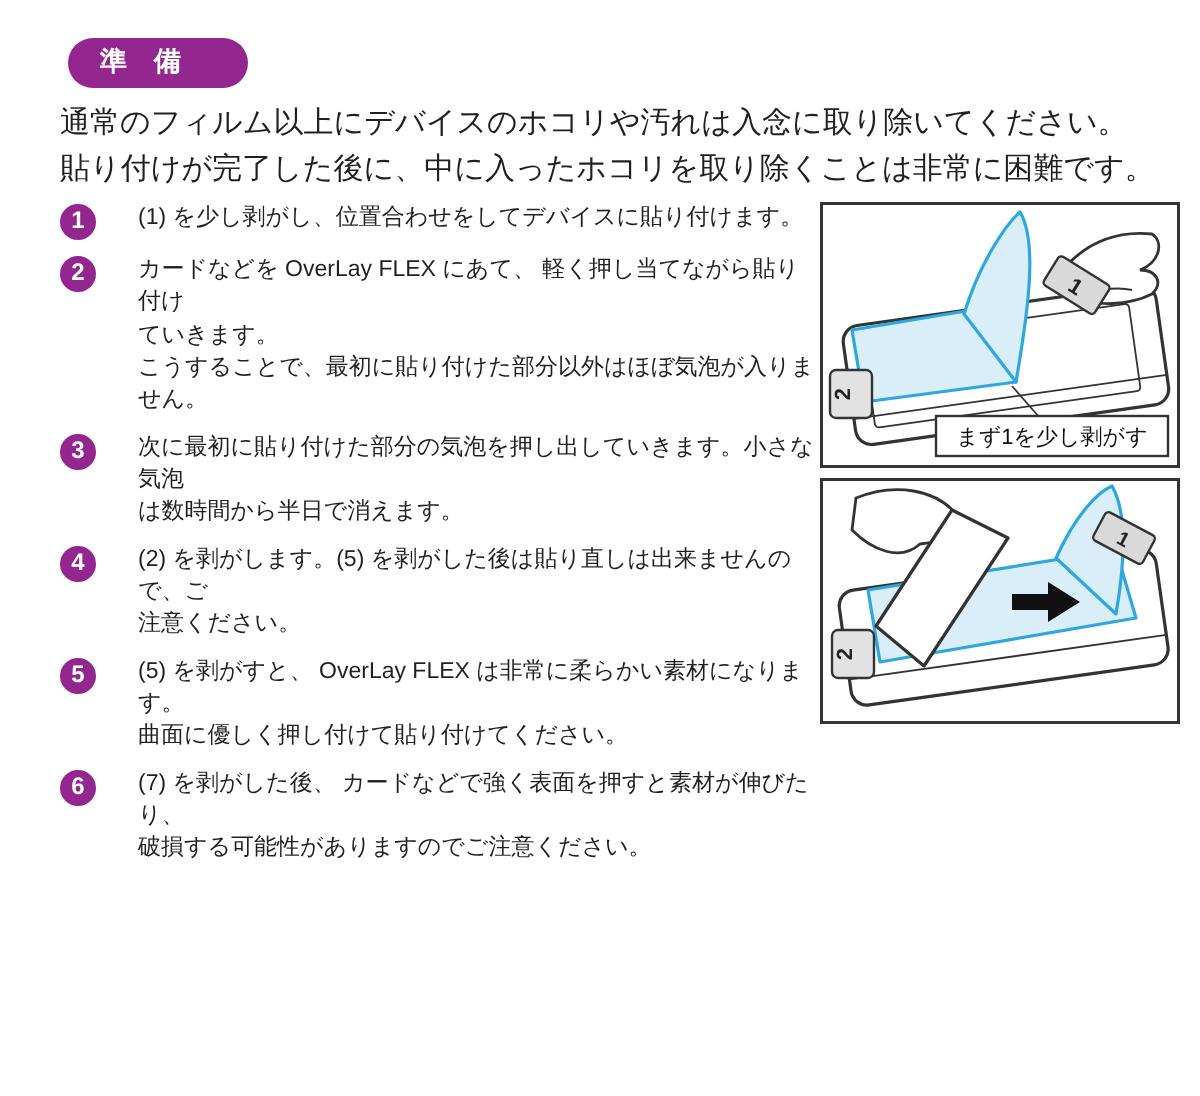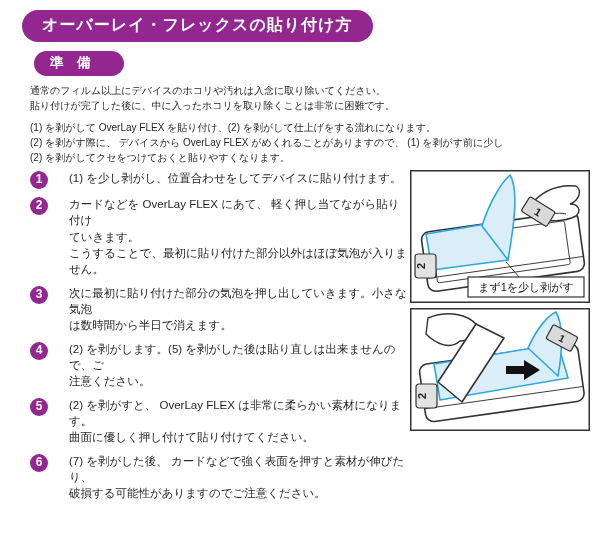--- a/index.html
+++ b/index.html
@@ -29,21 +29,21 @@
     background: #93278F;
     color: #fff;
     font-weight: bold;
     font-size: 13.5px;
     padding: 3px 33px 4px 16px;
     border-radius: 13px;
     margin: 9px 0 0 12px;
   }
 
   .para {
-    font-size: 10px;
+    font-size: 15px;
     line-height: 1.5;
     margin: 7px 0 0 8px;
     white-space: pre-line;
   }
 
   .steps-row { display: flex; margin-top: 5px; }
   .steps-col { width: 387px; }
   .illus-col {
     width: 180px;
     margin-left: 1px;
@@ -62,30 +62,26 @@
     display: flex; align-items: center; justify-content: center;
     margin: 1px 8px 0 0;
   }
   .step-text { white-space: pre-line; margin-left: 13px; }
 </style>
 </head>
 <body>
 
 <div class="page">
 
-  <div class="title-pill">オーバーレイ・フレックスの貼り付け方</div>
 
   <div>
     <span class="section-badge">準　備</span>
   </div>
   <div class="para">通常のフィルム以上にデバイスのホコリや汚れは入念に取り除いてください。
 貼り付けが完了した後に、中に入ったホコリを取り除くことは非常に困難です。</div>
-  <div class="para">(1) を剥がして OverLay FLEX を貼り付け、(2) を剥がして仕上げをする流れになります。
-(2) を剥がす際に、 デバイスから OverLay FLEX がめくれることがありますので、 (1) を剥がす前に少し
-(2) を剥がしてクセをつけておくと貼りやすくなります。</div>
 
 
   <div class="steps-row">
     <div class="steps-col">
 
       <div class="step">
         <span class="step-num">1</span>
         <span class="step-text">(1) を少し剥がし、位置合わせをしてデバイスに貼り付けます。</span>
       </div>
 
@@ -103,21 +99,21 @@
       </div>
 
       <div class="step">
         <span class="step-num">4</span>
         <span class="step-text">(2) を剥がします。(5) を剥がした後は貼り直しは出来ませんので、ご
 注意ください。</span>
       </div>
 
       <div class="step">
         <span class="step-num">5</span>
-        <span class="step-text">(2) を剥がすと、 OverLay FLEX は非常に柔らかい素材になります。
+        <span class="step-text">(5) を剥がすと、 OverLay FLEX は非常に柔らかい素材になります。
 曲面に優しく押し付けて貼り付けてください。</span>
       </div>
 
       <div class="step">
         <span class="step-num">6</span>
         <span class="step-text">(7) を剥がした後、 カードなどで強く表面を押すと素材が伸びたり、
 破損する可能性がありますのでご注意ください。</span>
       </div>
 
     </div>

